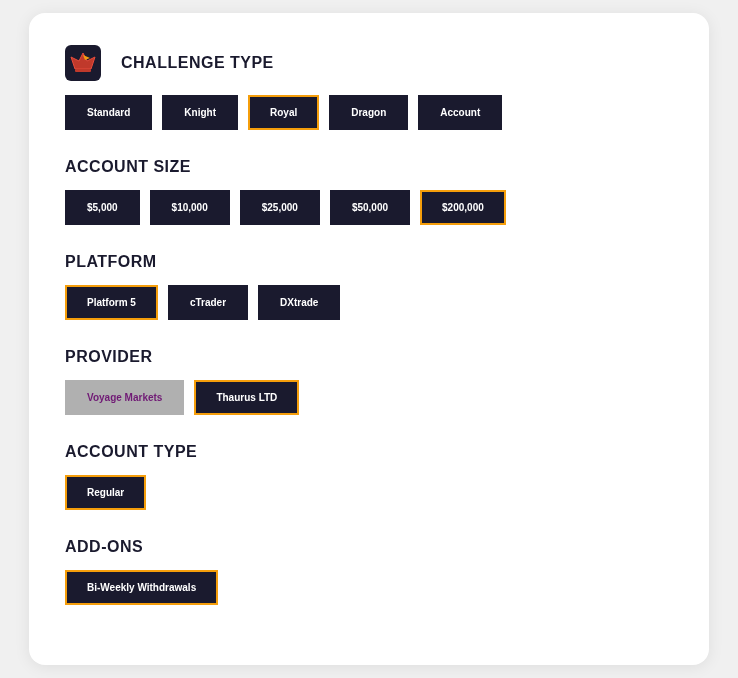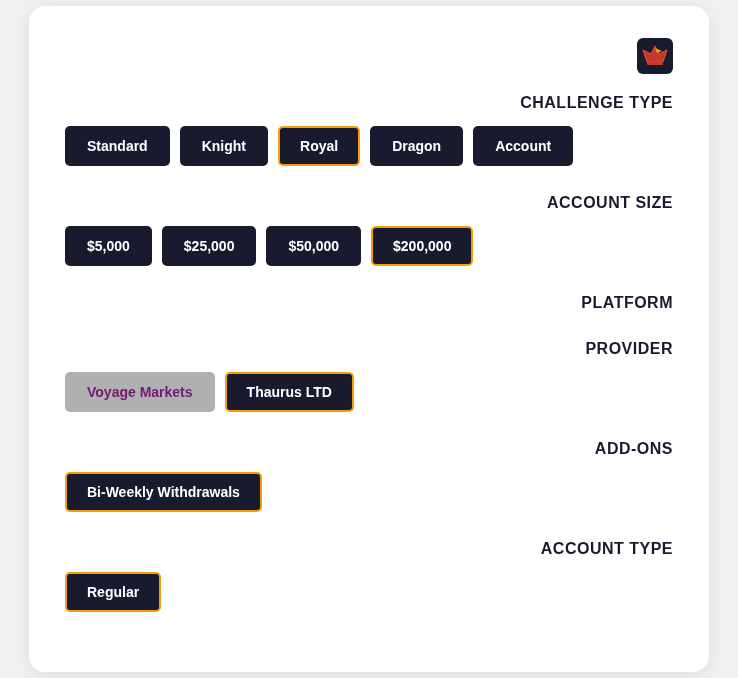--- a/index.html
+++ b/index.html
@@ -24,24 +24,23 @@
       width: 680px;
       box-shadow: 0 2px 16px rgba(0,0,0,0.08);
     }
 
     .section {
       margin-bottom: 28px;
     }
 
     .section-header {
       display: flex;
-      align-items: flex-end;
+      align-items: center;
       gap: 20px;
       margin-bottom: 14px;
-      flex-direction: column;
     }
 
     .section-title {
       font-size: 16px;
       font-weight: 800;
       color: #1a1a2e;
       text-transform: uppercase;
       letter-spacing: 0.5px;
     }
 
@@ -54,23 +53,23 @@
     .btn-group {
       display: flex;
       flex-wrap: wrap;
       gap: 10px;
     }
 
     .btn {
       background: #1a1a2e;
       color: #ffffff;
       border: 2px solid transparent;
-      border-radius: 5px;
+      border-radius: 0;
       padding: 10px 20px;
-      font-size: 14px;
+      font-size: 10px;
       font-weight: 700;
       cursor: pointer;
       transition: border-color 0.2s;
       white-space: nowrap;
     }
 
     .btn.active {
       border-color: #f59e0b;
     }
 
@@ -104,53 +103,59 @@
         <button class="btn">Account</button>
       </div>
   </div>
 
   <div class="section">
     <div class="section-header">
       <span class="section-title">Account Size</span>
     </div>
     <div class="btn-group" id="account-size-group">
         <button class="btn">$5,000</button>
+        <button class="btn">$10,000</button>
         <button class="btn">$25,000</button>
         <button class="btn">$50,000</button>
         <button class="btn active">$200,000</button>
       </div>
   </div>
 
   <div class="section">
     <div class="section-header">
       <span class="section-title">Platform</span>
     </div>
+    <div class="btn-group" id="platform-group">
+        <button class="btn active">Platform 5</button>
+        <button class="btn">cTrader</button>
+        <button class="btn">DXtrade</button>
+      </div>
   </div>
 
   <div class="section">
     <div class="section-header">
       <span class="section-title">Provider</span>
     </div>
     <div class="btn-group" id="provider-group">
         <button class="btn disabled">Voyage Markets</button>
         <button class="btn active">Thaurus LTD</button>
       </div>
   </div>
 
   <div class="section">
     <div class="section-header">
+      <span class="section-title">Account Type</span>
+    </div>
+    <div class="btn-group" id="account-type-group">
+        <button class="btn active">Regular</button>
+      </div>
+  </div>
+
+  <div class="section">
+    <div class="section-header">
       <span class="section-title">Add-Ons</span>
     </div>
     <div class="btn-group" id="addons-group">
         <button class="btn active">Bi-Weekly Withdrawals</button>
       </div>
   </div>
 
-  <div class="section">
-    <div class="section-header">
-      <span class="section-title">Account Type</span>
-    </div>
-    <div class="btn-group" id="account-type-group">
-        <button class="btn active">Regular</button>
-      </div>
-  </div>
-
 </div>
 
 </body></html>

